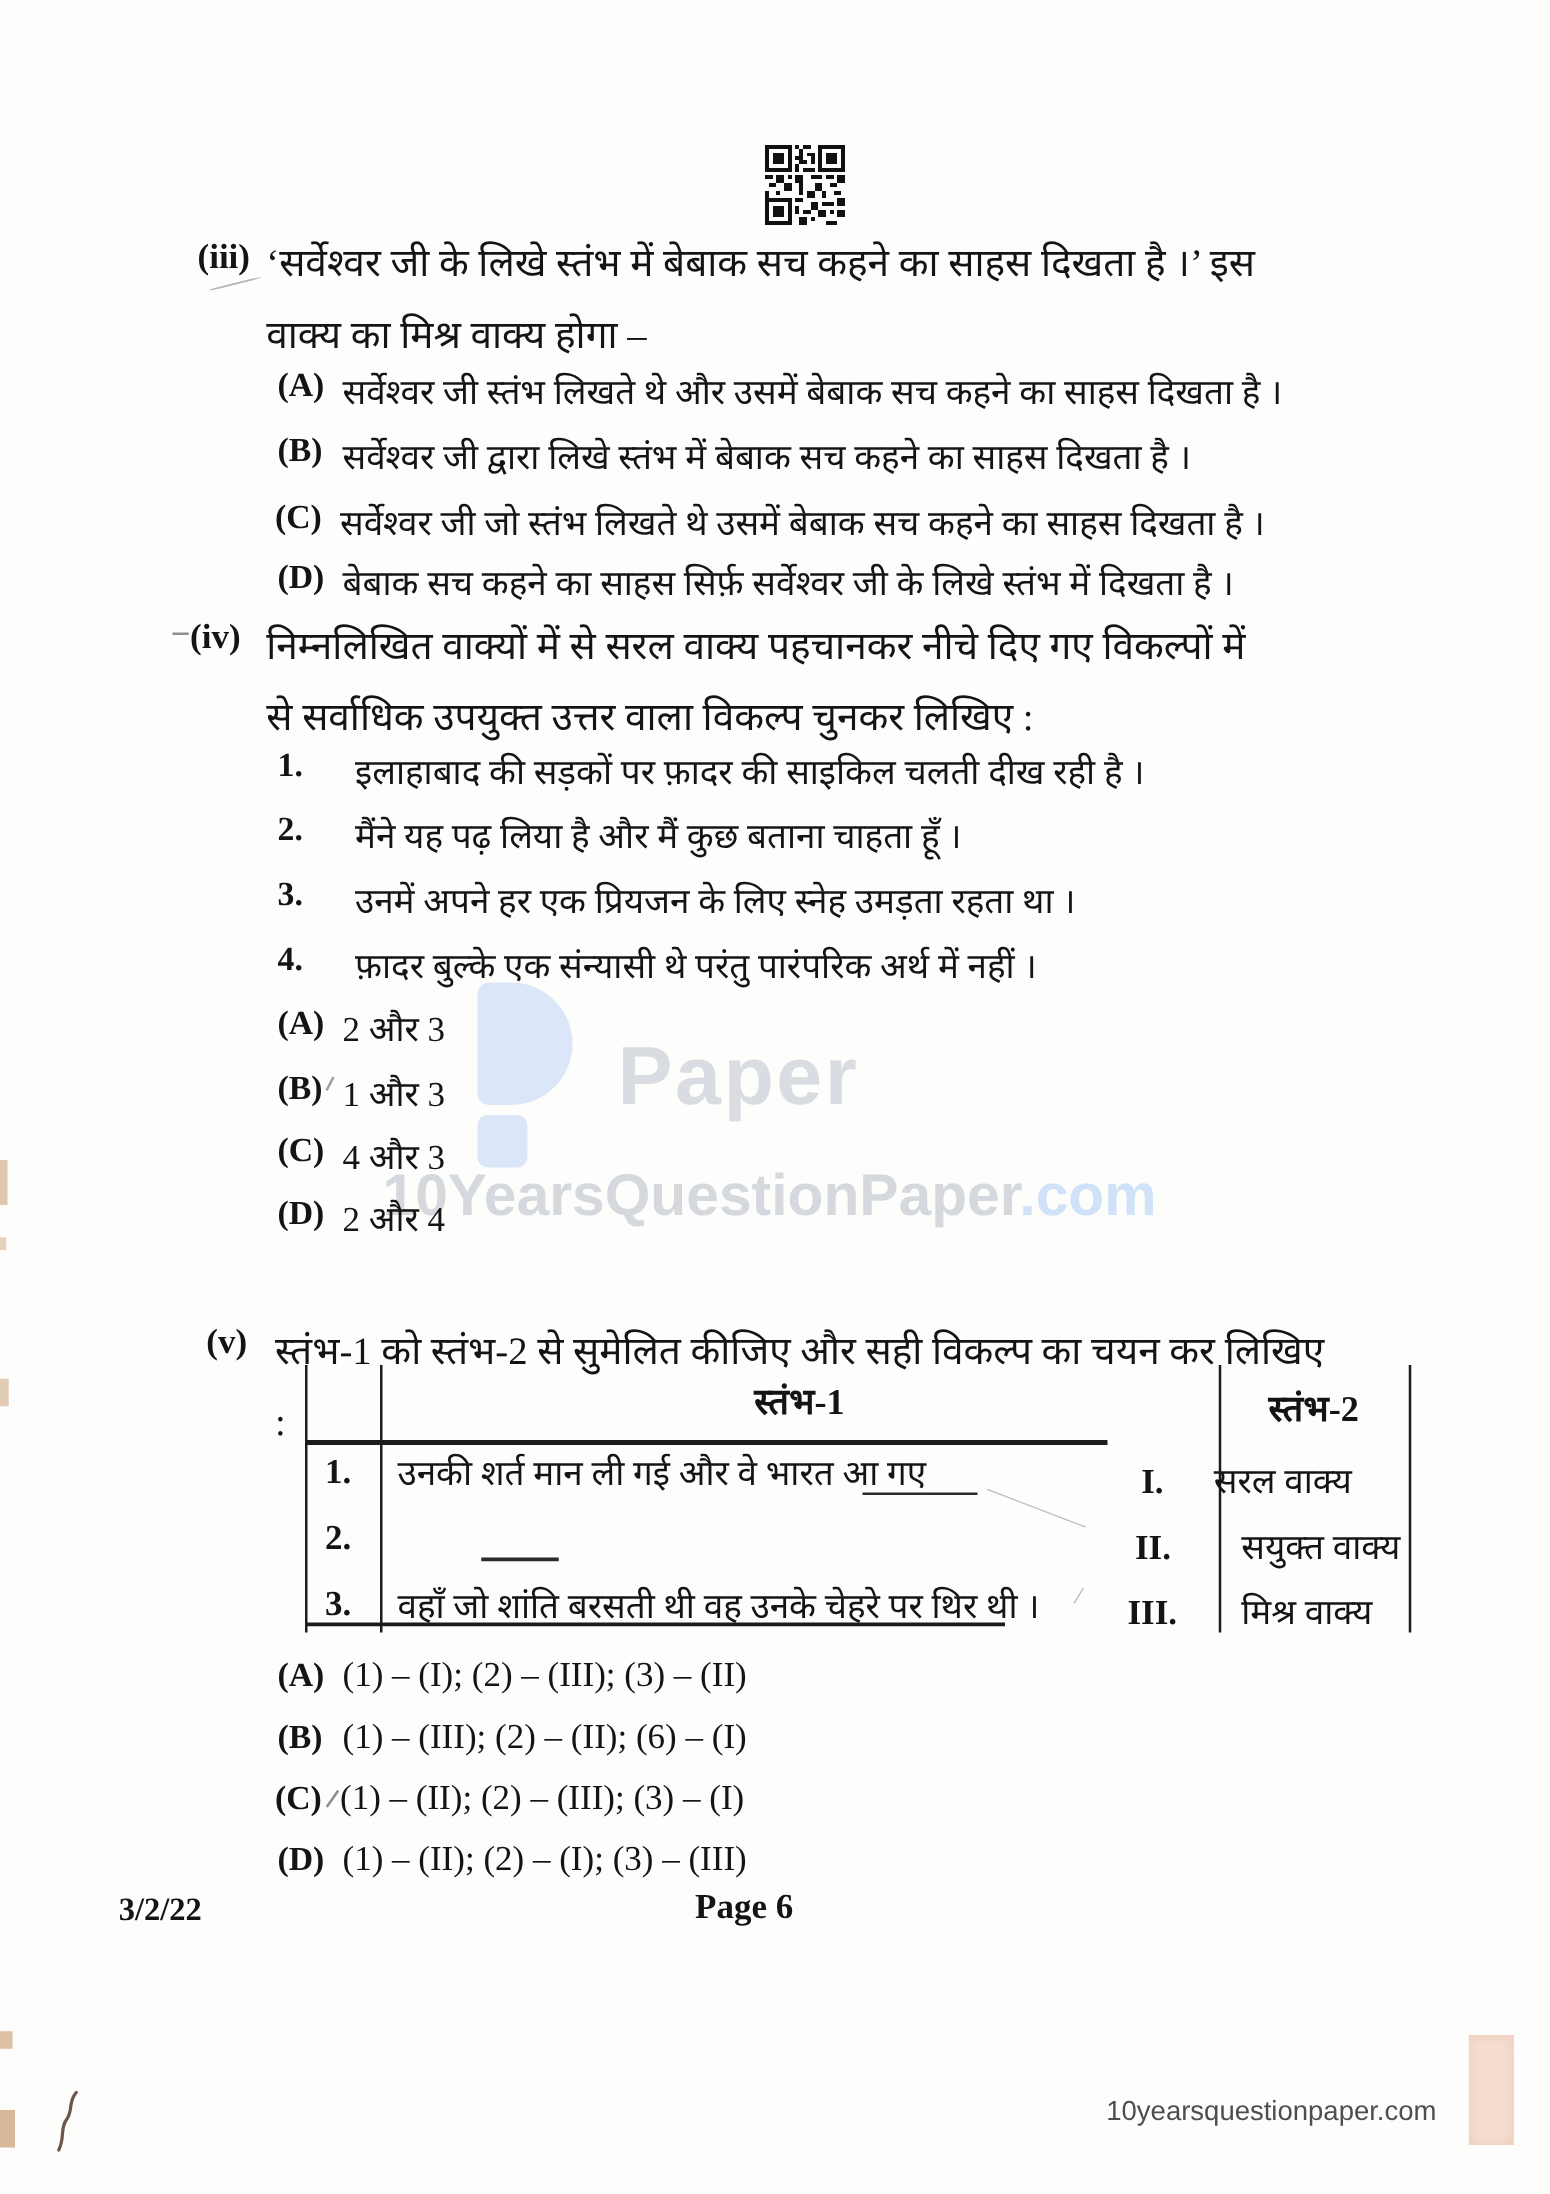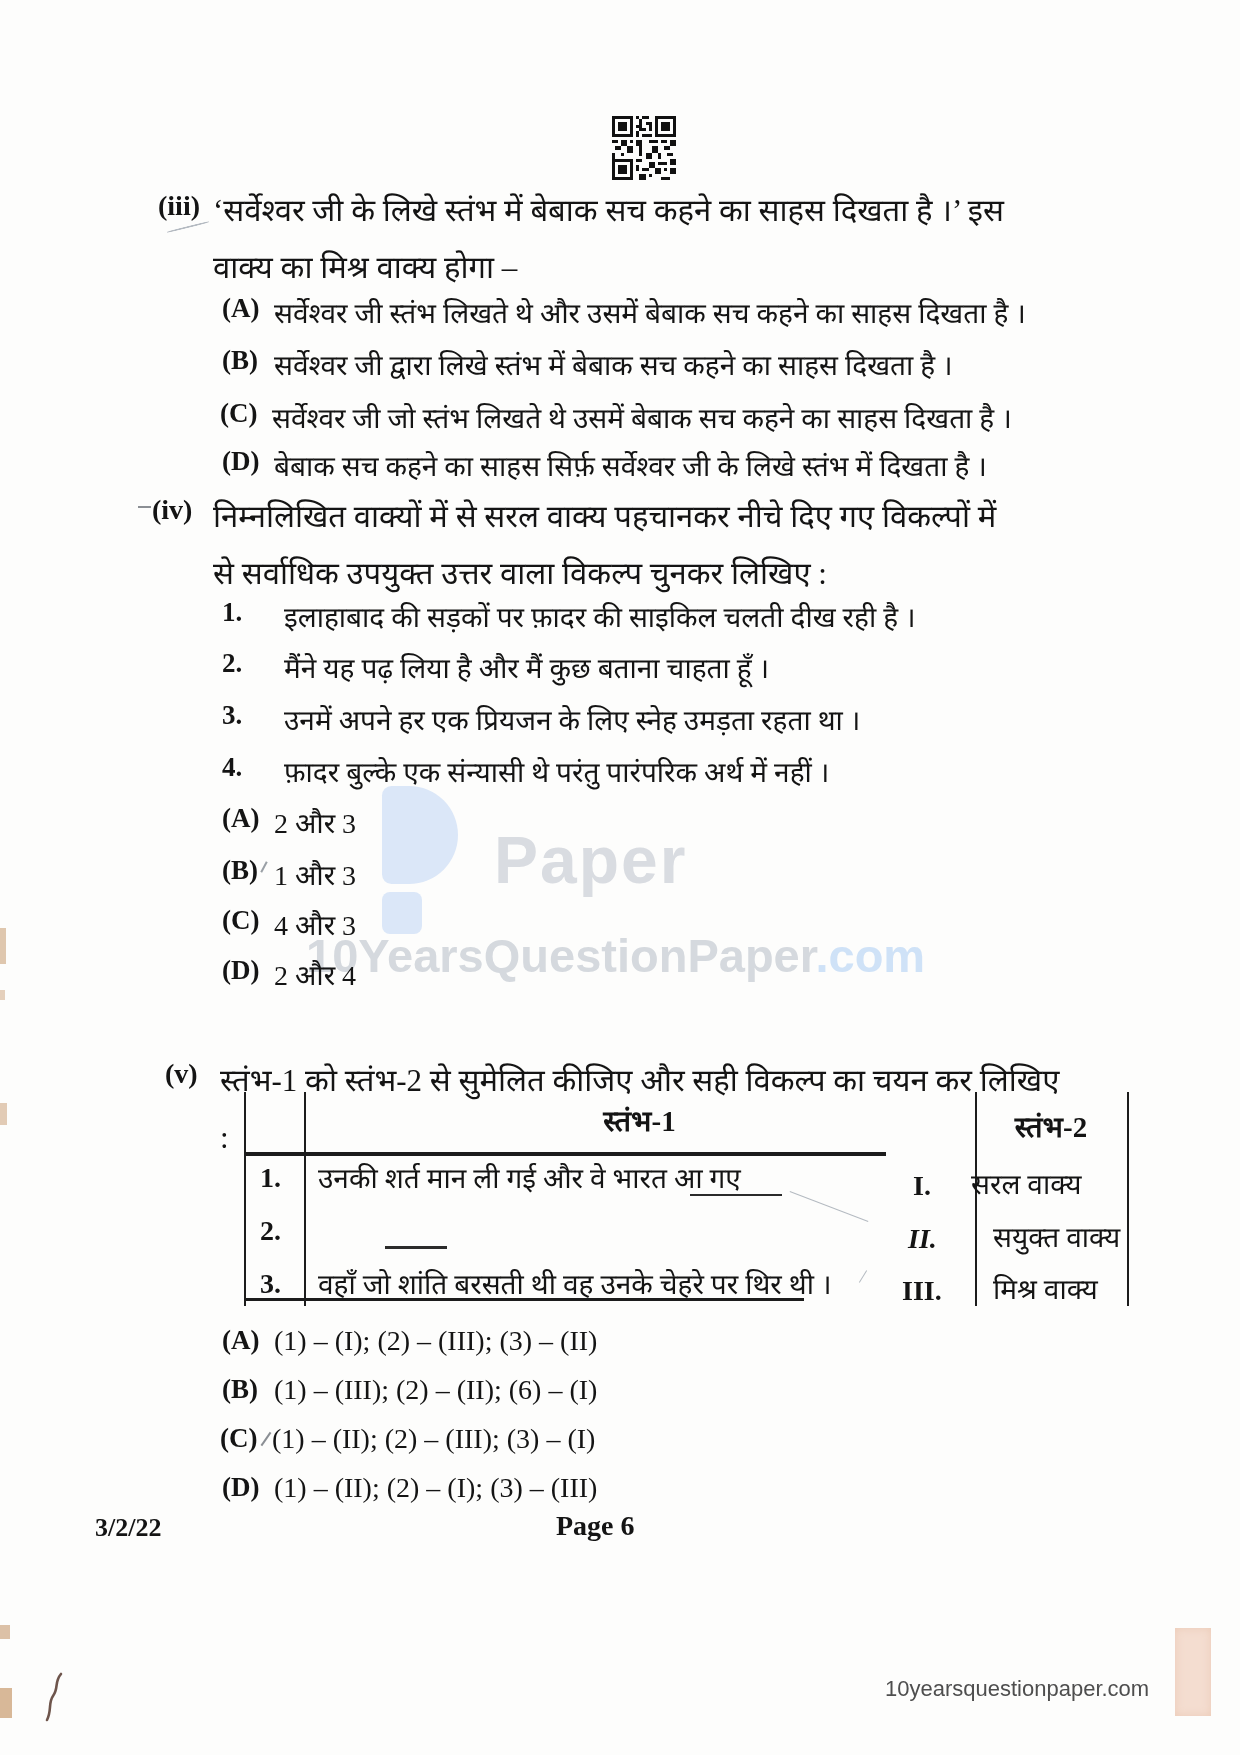--- a/index.html
+++ b/index.html
@@ -177,21 +177,21 @@
   <div class="abs tbl-head" style="left:60px;top:8px;width:671px;text-align:center;">स्तंभ-1</div>
   <div class="abs tbl-head" style="left:731px;top:14px;width:152px;text-align:center;">स्तंभ-2</div>
   <div class="hline" style="left:0;top:60px;width:642px;height:4px;"></div>
 
   <div class="abs tbl-cell" style="left:16px;top:70px;font-weight:600;">1.</div>
   <div class="abs tbl-cell" style="left:74px;top:66px;">उनकी शर्त मान ली गई और वे भारत आ गए</div>
   <div class="abs roman" style="left:669px;top:78px;">I.</div>
   <div class="abs tbl-cell" style="left:727px;top:72px;">सरल वाक्य</div>
 
   <div class="abs tbl-cell" style="left:16px;top:123px;font-weight:600;">2.</div>
-  <div class="abs roman" style="left:664px;top:131px;font-style:italic;">II.</div>
+  <div class="abs roman" style="left:664px;top:131px;">II.</div>
   <div class="abs tbl-cell" style="left:749px;top:125px;">सयुक्त वाक्य</div>
 
   <div class="abs tbl-cell" style="left:16px;top:176px;font-weight:600;">3.</div>
   <div class="abs tbl-cell" style="left:74px;top:172px;">वहाँ जो शांति बरसती थी वह उनके चेहरे पर थिर थी ।</div>
   <div class="abs roman" style="left:658px;top:183px;">III.</div>
   <div class="abs tbl-cell" style="left:749px;top:177px;">मिश्र वाक्य</div>
 
   <div class="hline" style="left:0;top:206px;width:560px;height:3px;"></div>
 
   <div class="pencil" style="left:446px;top:102px;width:92px;"></div>

